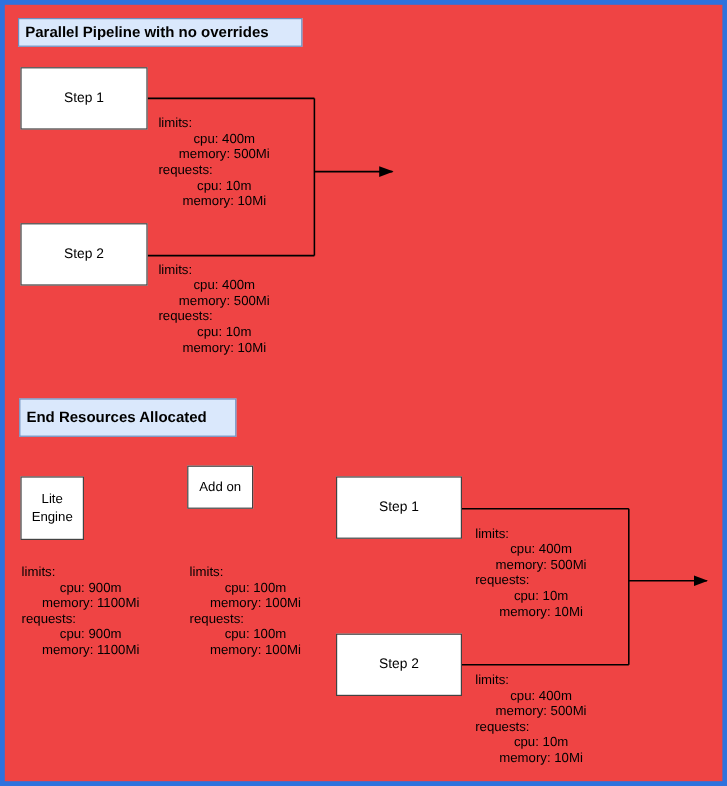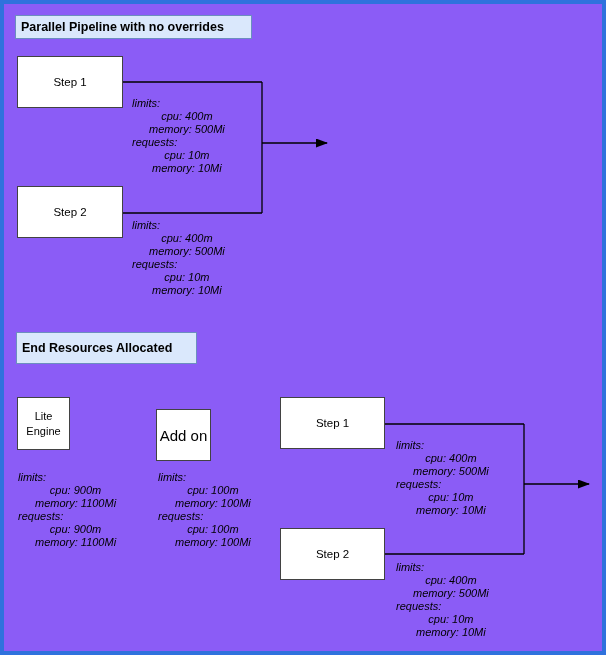--- a/index.html
+++ b/index.html
@@ -1,37 +1,37 @@
 <!DOCTYPE html>
 <html><head>
 <meta charset="utf-8">
 <style>
   html,body{margin:0;padding:0;background:#fff;}
   .canvas{
-    position:relative;width:606px;height:655px;background:#8b5cf6;
+    position:relative;width:606px;height:655px;background:#ef4444;
     font-family:"Liberation Sans",sans-serif;color:#000;overflow:hidden;
   }
   .frame{
     position:absolute;inset:0;border:4px solid #2f72dd;box-sizing:border-box;
     pointer-events:none;z-index:30;
   }
   .wires{position:absolute;left:0;top:0;width:606px;height:655px;z-index:1;}
   .title-box{
     position:absolute;background:#dae8fc;border:1px solid #6c8ebf;
     box-sizing:border-box;display:flex;align-items:center;
     font-weight:bold;font-size:12.5px;padding:0 5px;white-space:nowrap;z-index:5;
   }
   .node{
     position:absolute;background:#ffffff;border:1.3px solid #424242;
     box-sizing:border-box;display:flex;flex-direction:column;align-items:center;
     justify-content:center;text-align:left;font-size:11.5px;line-height:15px;
     z-index:5;
   }
   .res{
-    position:absolute;font-size:11px;line-height:13px;white-space:nowrap;z-index:5;font-style:italic;
+    position:absolute;font-size:11px;line-height:13px;white-space:nowrap;z-index:5;
   }
   .res .ind{padding-left:17px;text-align:center;}
 </style>
 </head>
 <body>
 
 <div class="canvas">
 
   <svg class="wires" viewBox="0 0 606 655" xmlns="http://www.w3.org/2000/svg">
     <defs>
@@ -81,21 +81,21 @@
     <div class="ind">memory: 10Mi</div>
   </div>
 
   <div class="title-box" style="left:16px;top:332px;width:181px;height:32px;">End Resources Allocated</div>
 
   <div class="node" style="left:17px;top:397px;width:53px;height:53px;font-size:11px;">
     <span>Lite</span>
     <span>Engine</span>
   </div>
 
-  <div class="node" style="left:156px;top:409px;width:55px;height:52px;font-size:15px;">
+  <div class="node" style="left:156px;top:388px;width:55px;height:36px;font-size:11px;">
     <span>Add on</span>
   </div>
 
   <div class="node" style="left:280px;top:397px;width:105px;height:52px;">
     <span>Step 1</span>
   </div>
 
   <div class="node" style="left:280px;top:528px;width:105px;height:52px;">
     <span>Step 2</span>
   </div>

